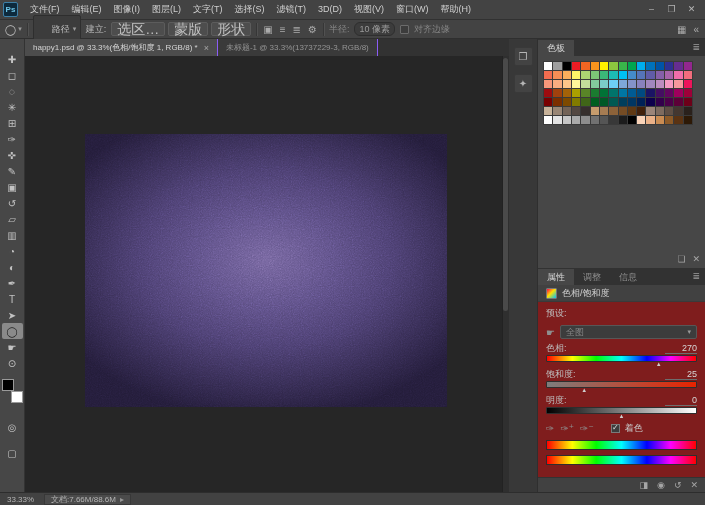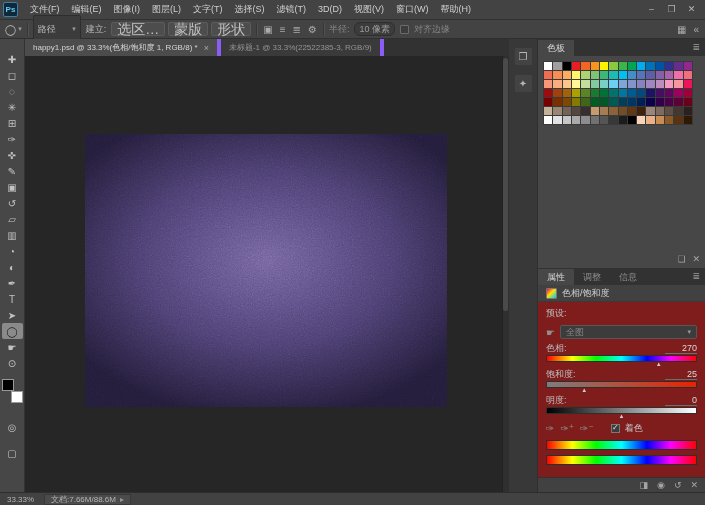--- a/index.html
+++ b/index.html
@@ -19,21 +19,21 @@
   .win-btn{width:17px;height:14px;text-align:center;line-height:13px;font-size:9px;color:#b5b5b5}
 
   
   .optionsbar{position:absolute;left:0;top:20px;right:0;height:19px;background:#434343;
     border-bottom:1px solid #2f2f2f;display:flex;align-items:center;gap:5px;font-size:9px;
     padding:0 5px;color:#bdbdbd;white-space:nowrap}
   .opt-sep{width:1px;height:13px;background:#363636;box-shadow:1px 0 0 #515151;flex:0 0 auto}
   .opt-tool{display:flex;align-items:center;gap:2px;font-size:10px;color:#c8c8c8}
   .arr{font-size:7px;color:#9a9a9a}
   .opt-select{display:flex;align-items:center;gap:3px;background:#3c3c3c;border:1px solid #2e2e2e;
-    border-radius:2px;padding:0 4px;height:29px;justify-content:space-between}
+    border-radius:2px;padding:0 18px;height:29px;justify-content:space-between}
   .opt-btn{background:#4d4d4d;border:1px solid #5c5c5c;border-radius:2px;padding:0 5px;
     height:14px;line-height:12px;color:#c0c0c0;font-size:14px}
   .opt-icon{font-size:10px;color:#ababab;padding:0 1px}
   .opt-field{background:#3c3c3c;border:1px solid #2e2e2e;border-radius:6px;padding:0 4px;
     height:14px;line-height:12px;min-width:36px;color:#9a9a9a}
   .opt-check{width:9px;height:9px;border:1px solid #6b6b6b;background:#3c3c3c;border-radius:1px;flex:0 0 auto}
   .lbl{color:#bdbdbd}
   .dim{color:#858585}
 
   
@@ -45,21 +45,21 @@
   .tool.active{background:#8a8a8a;color:#1d1d1d;border-radius:2px}
   .color-wells{position:relative;width:21px;height:24px;margin-top:8px;flex:0 0 auto}
   .fg{position:absolute;left:0;top:0;width:12px;height:12px;border:1px solid #9a9a9a;z-index:2}
   .bg{position:absolute;right:0;bottom:0;width:12px;height:12px;border:1px solid #9a9a9a}
   #tool-extras{display:flex;flex-direction:column;align-items:center;gap:10px;margin-top:16px}
 
   
   .tabsbar{position:absolute;left:25px;top:39px;width:484px;height:17px;background:#323232;
     display:flex;align-items:flex-end;overflow:hidden}
   .doc-tab{height:17px;padding:0 8px;display:flex;align-items:center;gap:6px;font-size:8px;
-    white-space:nowrap;border-right:4px solid #8b5cf6}
+    white-space:nowrap;border-right:1px solid #8b5cf6}
   .doc-tab.active{background:#4c4c4c;color:#d6d6d6}
   .doc-tab.inactive{background:#3a3a3a;color:#949494}
   .tab-close{color:#a5a5a5;font-size:9px}
 
   
   .canvas{position:absolute;left:25px;top:56px;width:484px;bottom:13px;background:#262626;overflow:hidden}
   .photo{position:absolute;left:60px;top:78px;width:362px;height:273px;overflow:hidden}
   .photo svg{position:absolute;left:0;top:0;width:100%;height:100%;mix-blend-mode:overlay;opacity:.55}
   .vscroll{position:absolute;right:0;top:0;bottom:0;width:7px;background:#2f2f2f;border-left:1px solid #222}
   .vthumb{position:absolute;top:2px;right:1px;width:5px;height:58%;background:#4a4a4a;border-radius:3px}
@@ -211,21 +211,21 @@
       </div>
   </div>
 
   <div class="tabsbar">
     <div id="doc-tabs" style="display:flex">
         <div class="doc-tab active">
           <span>happy1.psd @ 33.3%(色相/饱和度 1, RGB/8) *</span>
           <span class="tab-close">×</span>
         </div>
         <div class="doc-tab inactive">
-          <span>未标题-1 @ 33.3%(22522385-3, RGB/9)</span>
+          <span>未标题-1 @ 33.3%(13737229-3, RGB/8)</span>
         </div>
       </div>
   </div>
 
   <div class="canvas">
     <div class="photo" style="background: radial-gradient(64% 58% at 50% 46%, rgb(110, 95, 151) 0%, rgb(72, 60, 107) 55%, rgb(34, 27, 55) 100%);">
       <svg xmlns="http://www.w3.org/2000/svg" preserveAspectRatio="none">
         <filter id="grain">
             <feTurbulence type="fractalNoise" baseFrequency="0.9" numOctaves="2" stitchTiles="stitch"></feTurbulence>
             <feColorMatrix type="saturate" values="0"></feColorMatrix>

